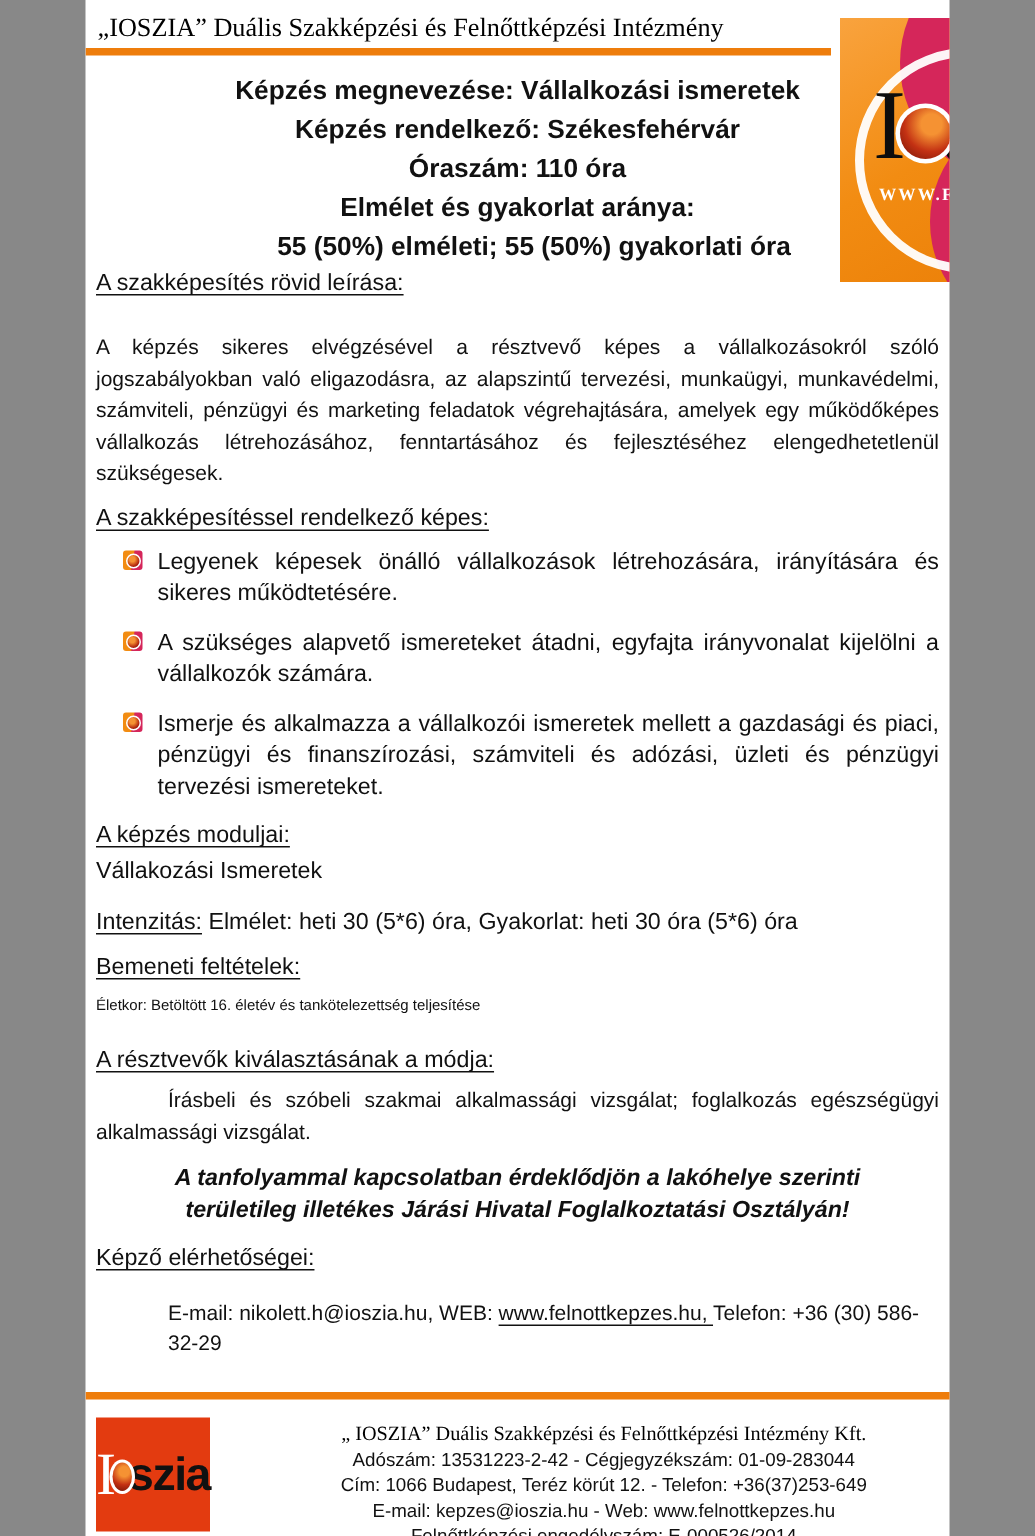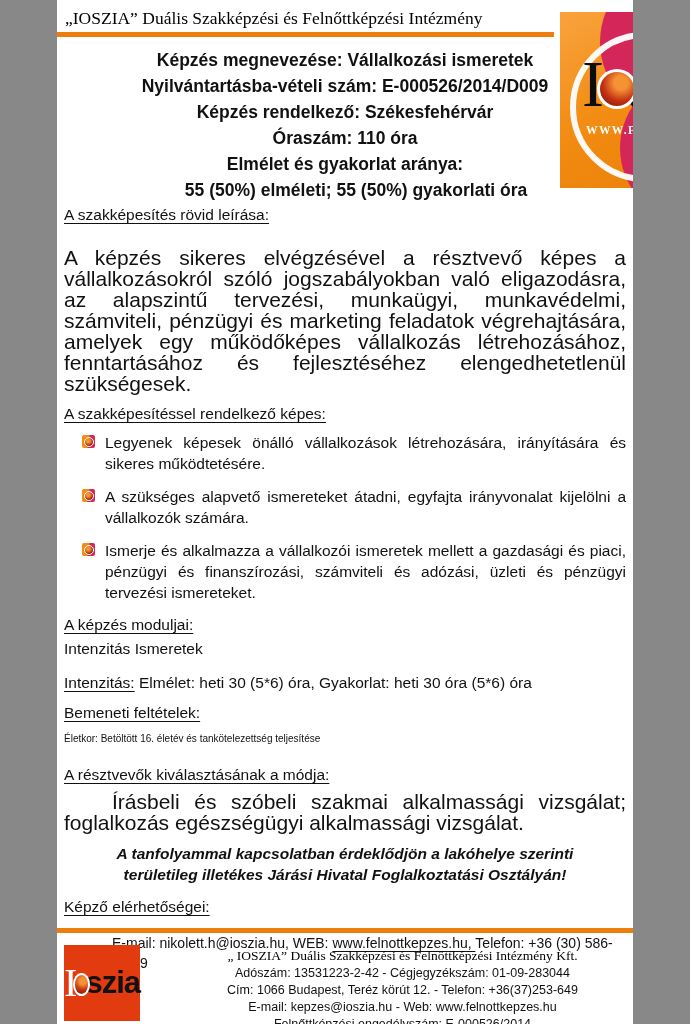--- a/index.html
+++ b/index.html
@@ -46,21 +46,21 @@
     color:#0d0d0d;margin-left:-9px;letter-spacing:-1px;
   }
   .brand-url{
     position:absolute;left:26px;top:112px;color:#fff;font-family:"Liberation Serif",serif;
     font-weight:bold;font-size:11.5px;letter-spacing:1.4px;
   }
   
   .content{padding:0 7px;}
   .h-underline{font-size:15.5px;line-height:20px;text-decoration:underline;text-underline-offset:3px;}
   .h1{margin-top:2px;}
-  .para{font-size:21px;line-height:21px;text-align:justify;}
+  .para{font-size:14px;line-height:21px;text-align:justify;}
   .p-desc{margin-top:22px;}
   .h2{margin-top:10px;}
   .bullets{margin:8px 0 0 18px;padding:0;list-style:none;}
   .bullets li{display:flex;gap:10px;margin-bottom:12px;}
   .bullet-icon{
     width:13px;height:13px;flex:0 0 13px;margin-top:3px;position:relative;border-radius:2px;
     background:linear-gradient(100deg,#F28C12 47%,#D5265A 53%);
   }
   .bullet-icon::after{
     content:"";position:absolute;inset:1.5px;border-radius:50%;border:1.5px solid #fff;
@@ -112,21 +112,20 @@
 
 <div class="page">
 
   <div class="masthead">
     <div class="masthead-title">„IOSZIA” Duális Szakképzési és Felnőttképzési Intézmény</div>
   </div>
   <div class="accent-rule rule-top"></div>
 
   <div class="header-info">
     <div class="header-line">Képzés megnevezése: Vállalkozási ismeretek</div>
-    <div class="header-line">Nyilvántartásba-vételi szám: E-000526/2014/D009</div>
     <div class="header-line">Képzés rendelkező: Székesfehérvár</div>
     <div class="header-line">Óraszám: 110 óra</div>
     <div class="header-line">Elmélet és gyakorlat aránya:</div>
     <div class="header-line indent">55 (50%) elméleti; 55 (50%) gyakorlati óra</div>
   </div>
 
   <div class="brand-logo">
     <div class="blob blob-a"></div>
     <div class="blob blob-b"></div>
     <div class="blob blob-c"></div>
@@ -154,21 +153,21 @@
         <span class="bullet-icon"></span>
         <span class="bullet-text">A szükséges alapvető ismereteket átadni, egyfajta irányvonalat kijelölni a vállalkozók számára.</span>
       </li>
       <li>
         <span class="bullet-icon"></span>
         <span class="bullet-text">Ismerje és alkalmazza a vállalkozói ismeretek mellett a gazdasági és piaci, pénzügyi és finanszírozási, számviteli és adózási, üzleti és pénzügyi tervezési ismereteket.</span>
       </li>
     </ul>
 
     <div class="h-underline h3">A képzés moduljai:</div>
-    <div class="plain-line">Intenzitás Ismeretek</div>
+    <div class="plain-line">Vállakozási Ismeretek</div>
 
     <div class="inline-row">
       <span class="h-underline">Intenzitás:</span><span> Elmélet: heti 30 (5*6) óra, Gyakorlat: heti 30 óra (5*6) óra</span>
     </div>
 
     <div class="h-underline h4">Bemeneti feltételek:</div>
     <div class="plain-line2">Életkor: Betöltött 16. életév és tankötelezettség teljesítése</div>
 
     <div class="h-underline h5">A résztvevők kiválasztásának a módja:</div>
     <div class="para p-selection">Írásbeli és szóbeli szakmai alkalmassági vizsgálat; foglalkozás egészségügyi alkalmassági vizsgálat.</div>

